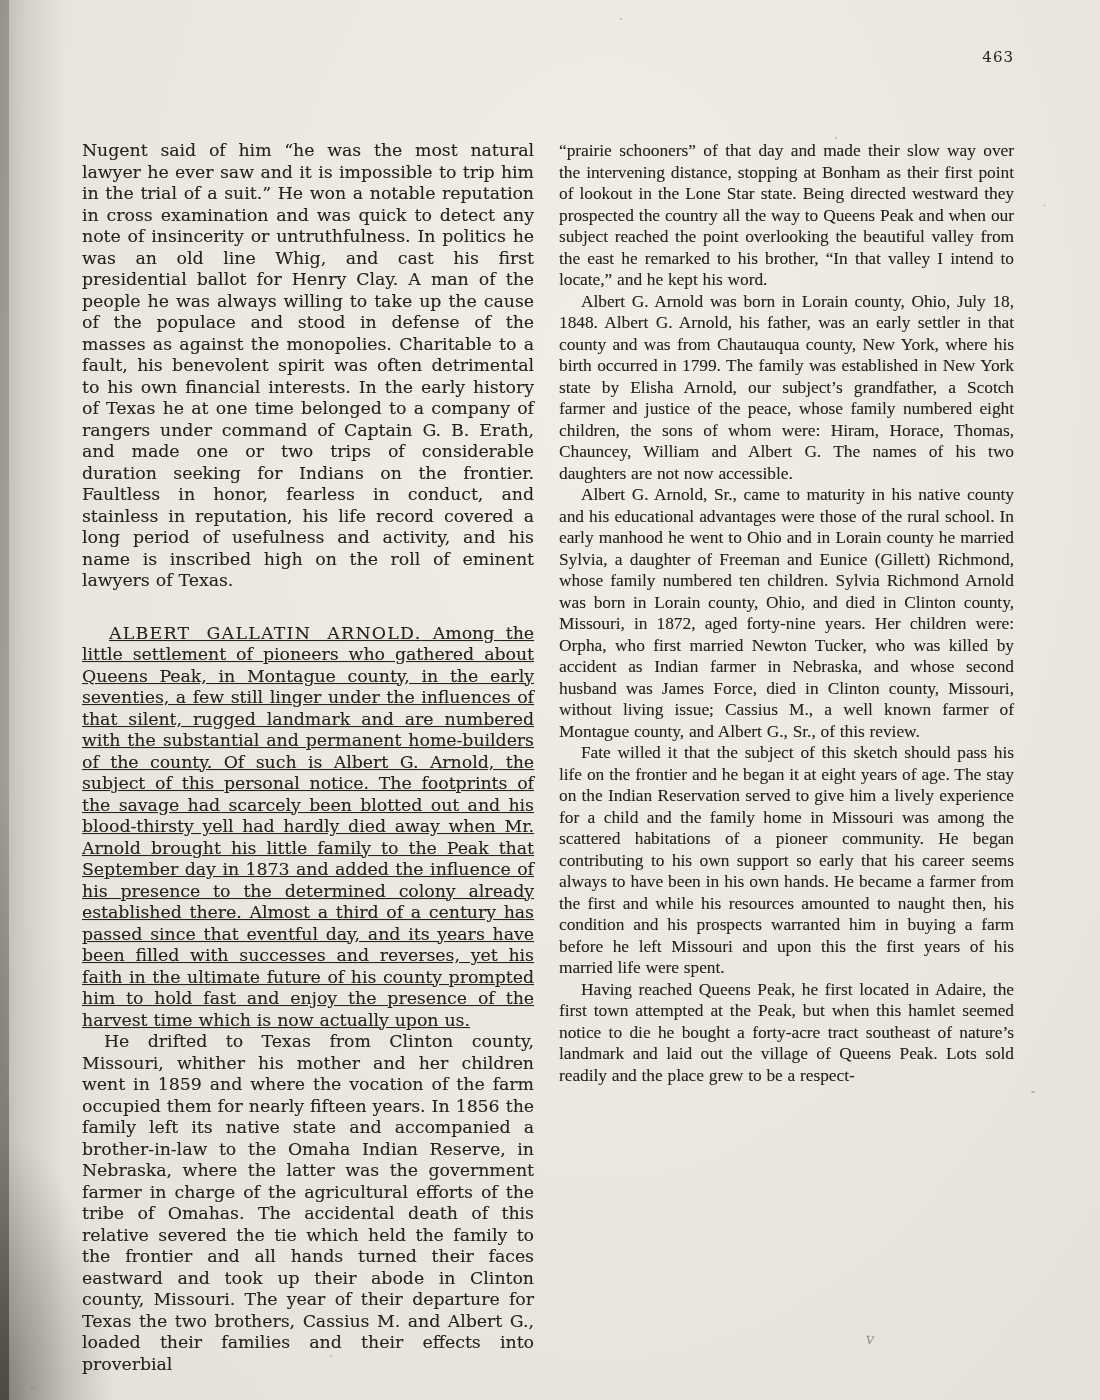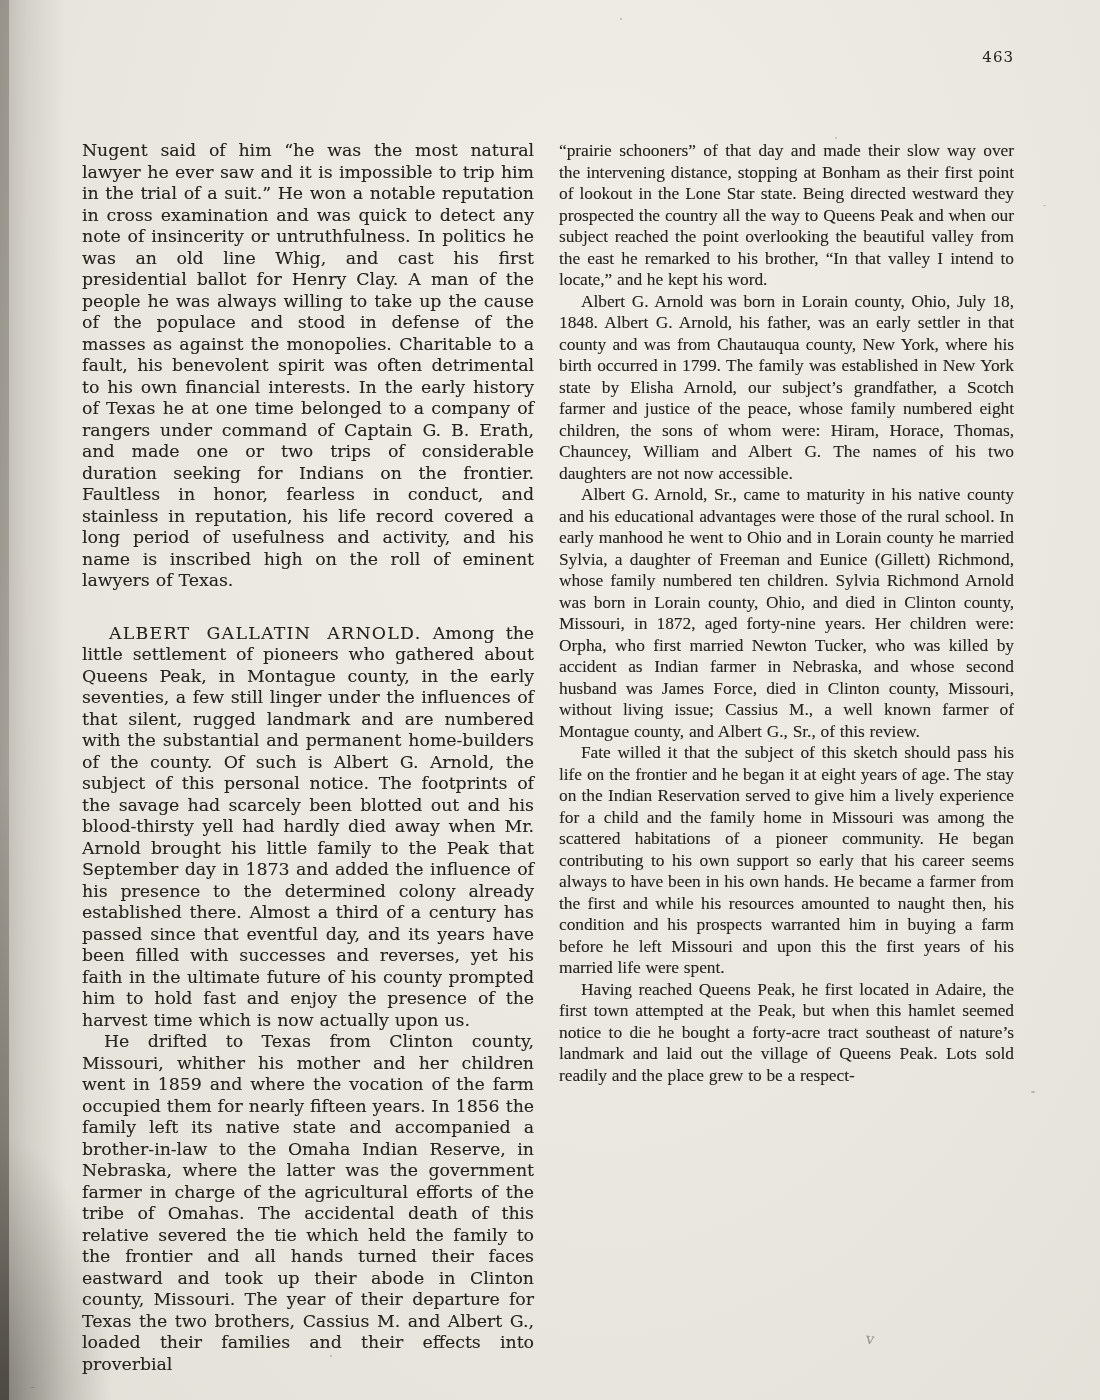--- a/index.html
+++ b/index.html
@@ -65,21 +65,21 @@
     text-align: justify;
     font-size: 17.3px; line-height: 21.5px;
     hyphens: auto; -webkit-hyphens: auto;
     word-spacing: 0.5px;
     text-shadow: 0.25px 0.25px 0 rgba(40,38,34,.30);
   }
   .column.left  { width: 452px; }
   .column.right { width: 455px; font-family: Liberation Serif, serif; }
   .column p { margin: 0; }
   p.indent { text-indent: 22px; }
-  p.section-start { margin-top: 31px; text-indent: 27px; }
+  p.section-start { margin-top: 31px; text-indent: 27px; text-decoration: underline; }
   .section-heading { letter-spacing: 1.3px; word-spacing: 4px; }
   
   .speck {
     position: absolute; width: 2px; height: 2px; border-radius: 50%;
     background: rgba(95,91,82,.38);
   }
   .speck.s1 { left: 835px;  top: 137px; }
   .speck.s2 { left: 1043px; top: 205px;  width: 3px; height: 1px; }
   .speck.s3 { left: 1031px; top: 1091px; width: 4px; height: 2px; }
   .speck.s4 { left: 620px;  top: 18px; }

